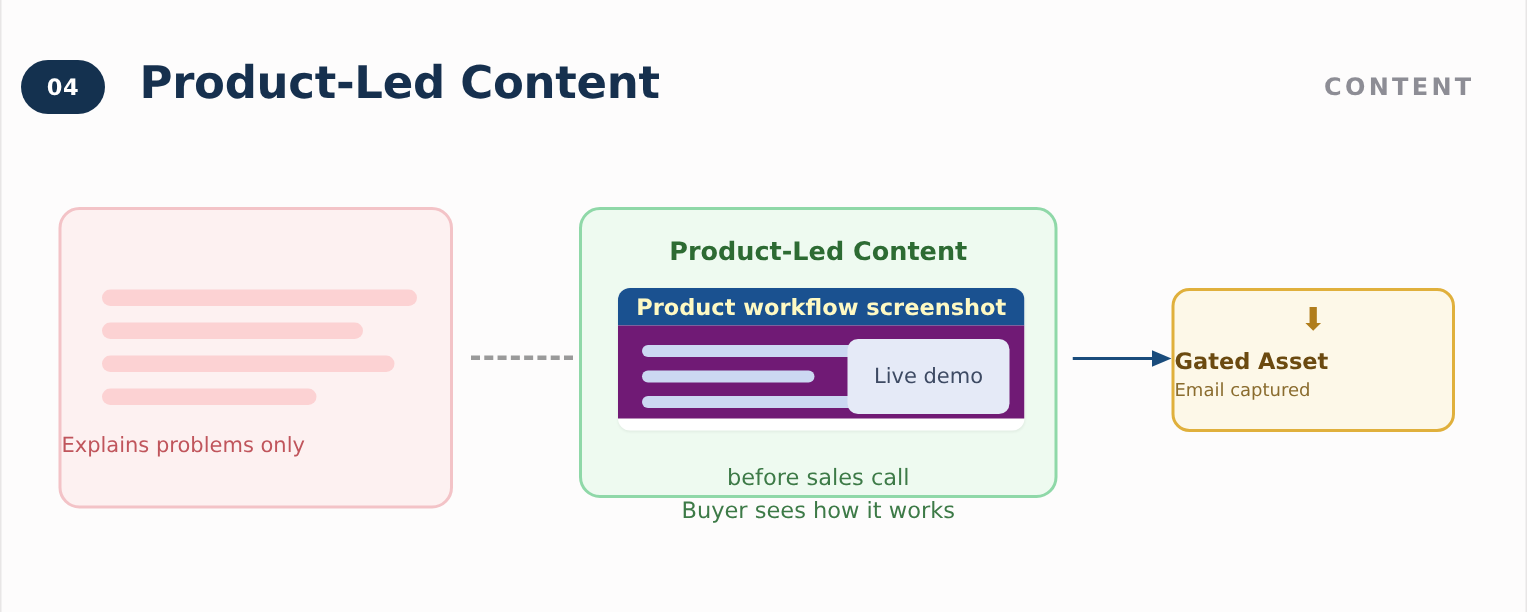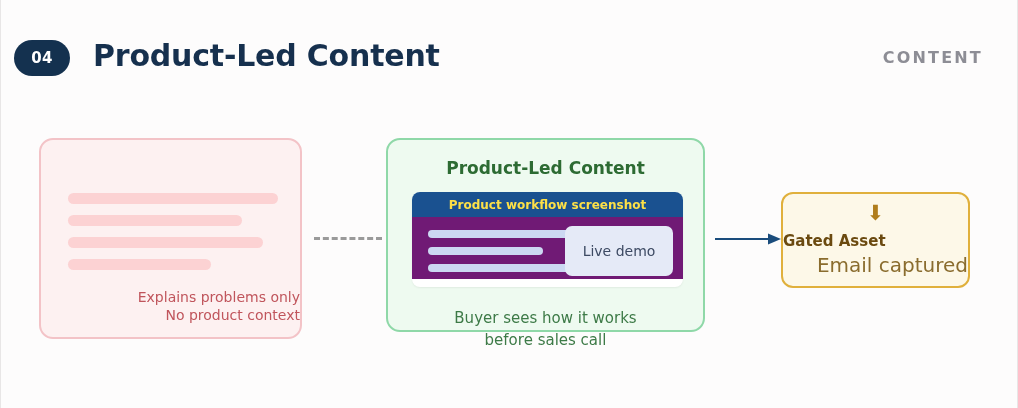--- a/index.html
+++ b/index.html
@@ -109,21 +109,21 @@
   .sk-w1 { width: 100%; }
   .sk-w2 { width: 83%; }
   .sk-w3 { width: 93%; }
   .sk-w4 { width: 68%; }
 
   .card-generic .card-caption {
     position: absolute;
     left: 0;
     top: 148px;
     width: 100%;
-    text-align: right;
+    text-align: left;
     font-size: 14px;
     line-height: 18px;
     color: #c0555c;
   }
 
   
   .dashed-connector {
     position: absolute;
     left: 313px;
     top: 237px;
@@ -163,22 +163,22 @@
     height: 95px;
     border-radius: 8px;
     background: #ffffff;
     overflow: hidden;
     box-shadow: 0 1px 2px rgba(0,0,0,0.06);
   }
   .mock-header {
     width: 100%;
     height: 25px;
     background: #1a5190;
-    color: #fde047;
-    font-size: 12px;
+    color: #fef9c3;
+    font-size: 15px;
     font-weight: bold;
     display: flex;
     align-items: center;
     justify-content: center;
   }
   .mock-body {
     position: relative;
     width: 100%;
     height: 62px;
     background: #701a75;
@@ -265,22 +265,22 @@
     font-size: 15px;
     font-weight: bold;
     color: #6b4a10;
   }
 
   .card-gated .card-caption {
     position: absolute;
     left: 0;
     top: 59px;
     width: 100%;
-    text-align: right;
-    font-size: 20px;
+    text-align: left;
+    font-size: 12px;
     color: #8a6c2e;
   }
 </style>
 </head>
 <body>
 
 <div class="header">
 
   <div class="step-badge">04</div>
 
@@ -296,21 +296,20 @@
 
     <div class="skeleton-wrap">
       <div class="sk-bar sk-w1"></div>
       <div class="sk-bar sk-w2"></div>
       <div class="sk-bar sk-w3"></div>
       <div class="sk-bar sk-w4"></div>
     </div>
 
     <div class="card-caption">
       <div>Explains problems only</div>
-      <div>No product context</div>
     </div>
   </div>
 
   <div class="dashed-connector"></div>
 
   <div class="card-productled">
 
     <div class="card-title">Product-Led Content</div>
 
     <div class="mock">
@@ -323,22 +322,22 @@
           <div class="ml-bar ml-w1"></div>
           <div class="ml-bar ml-w2"></div>
           <div class="ml-bar ml-w3"></div>
         </div>
 
         <div class="live-demo">Live demo</div>
       </div>
     </div>
 
     <div class="card-caption">
+      <div>before sales call</div>
       <div>Buyer sees how it works</div>
-      <div>before sales call</div>
     </div>
   </div>
 
   <svg class="solid-arrow" viewBox="0 0 66 18">
     <line x1="0" y1="9" x2="56" y2="9" stroke="#1a4c7c" stroke-width="2"></line>
     <polygon points="66,9 53,3.5 53,14.5" fill="#1a4c7c"></polygon>
   </svg>
 
   <div class="card-gated">
 

